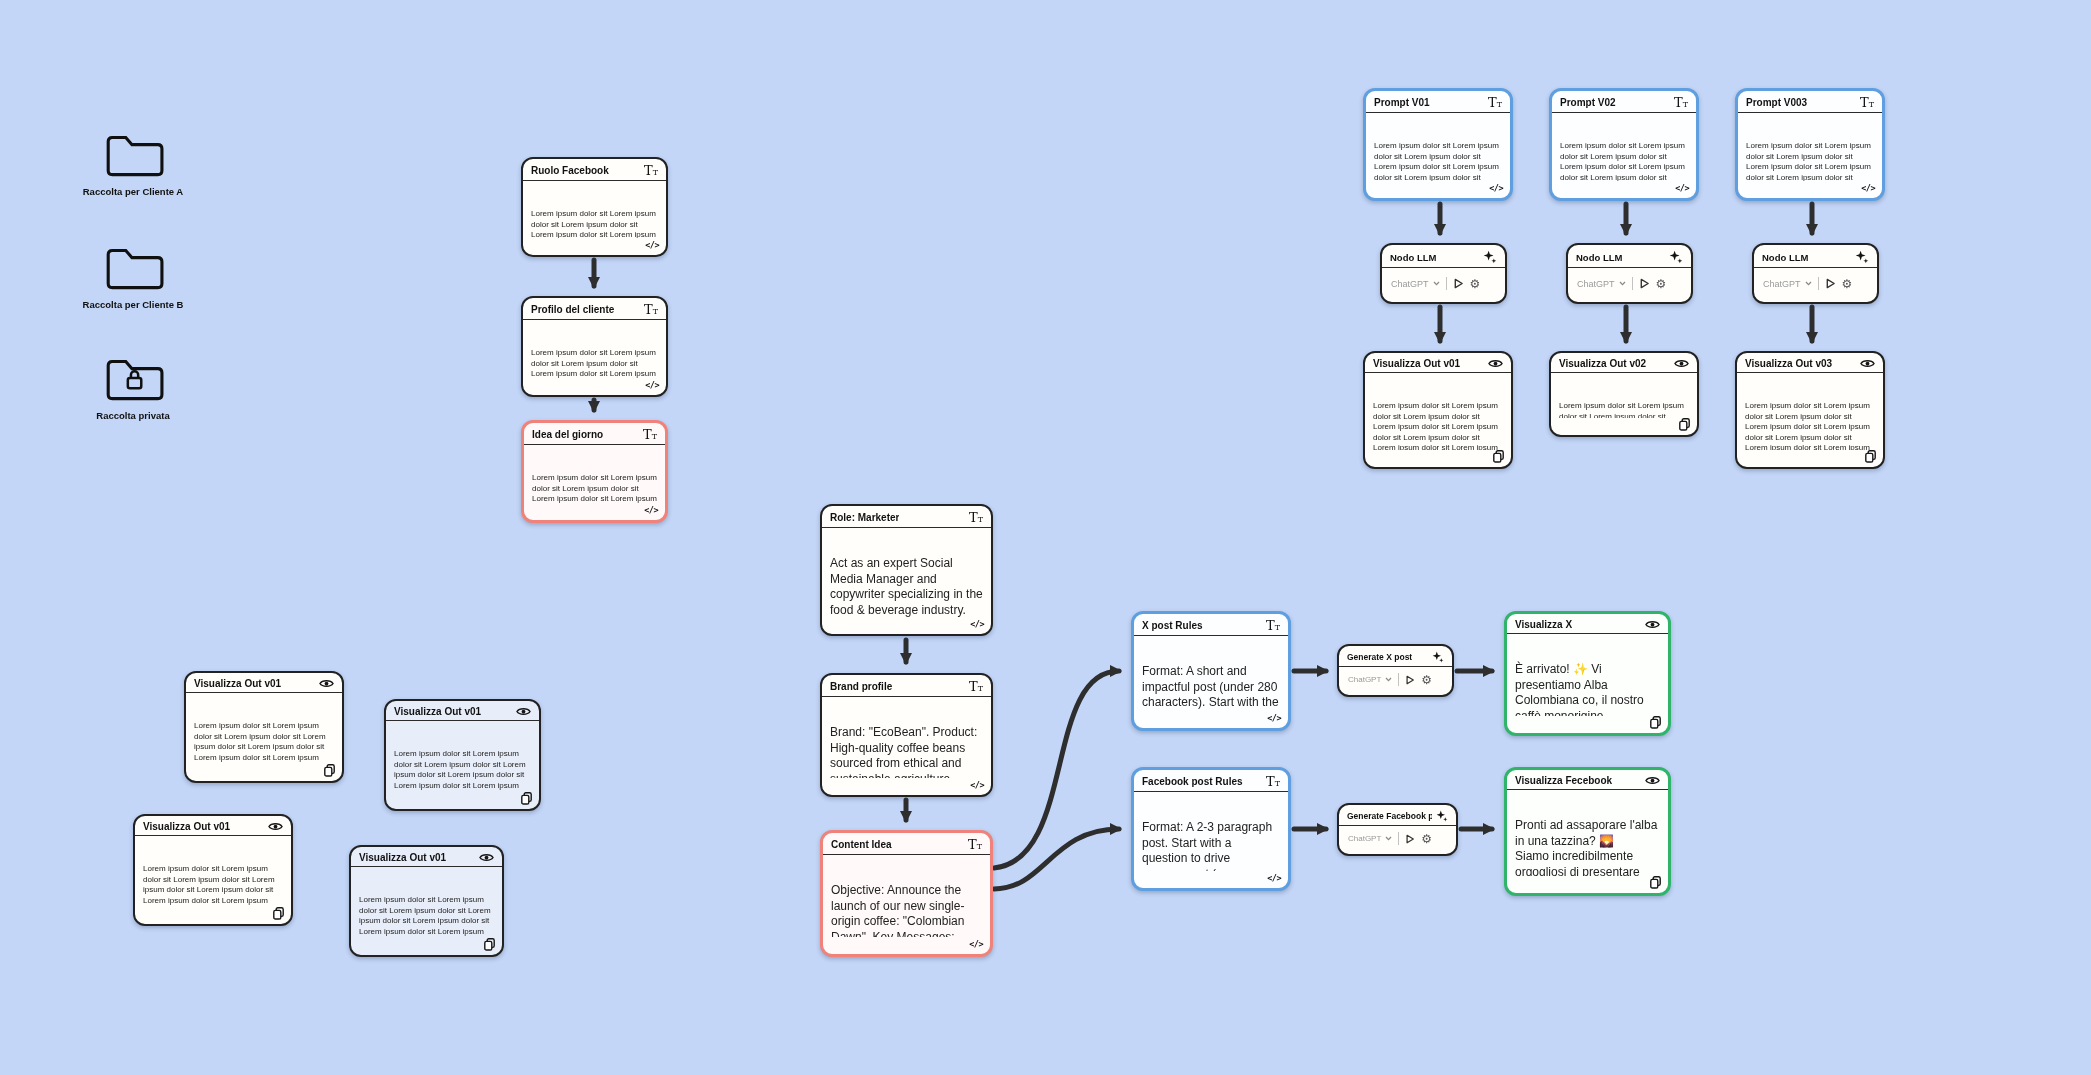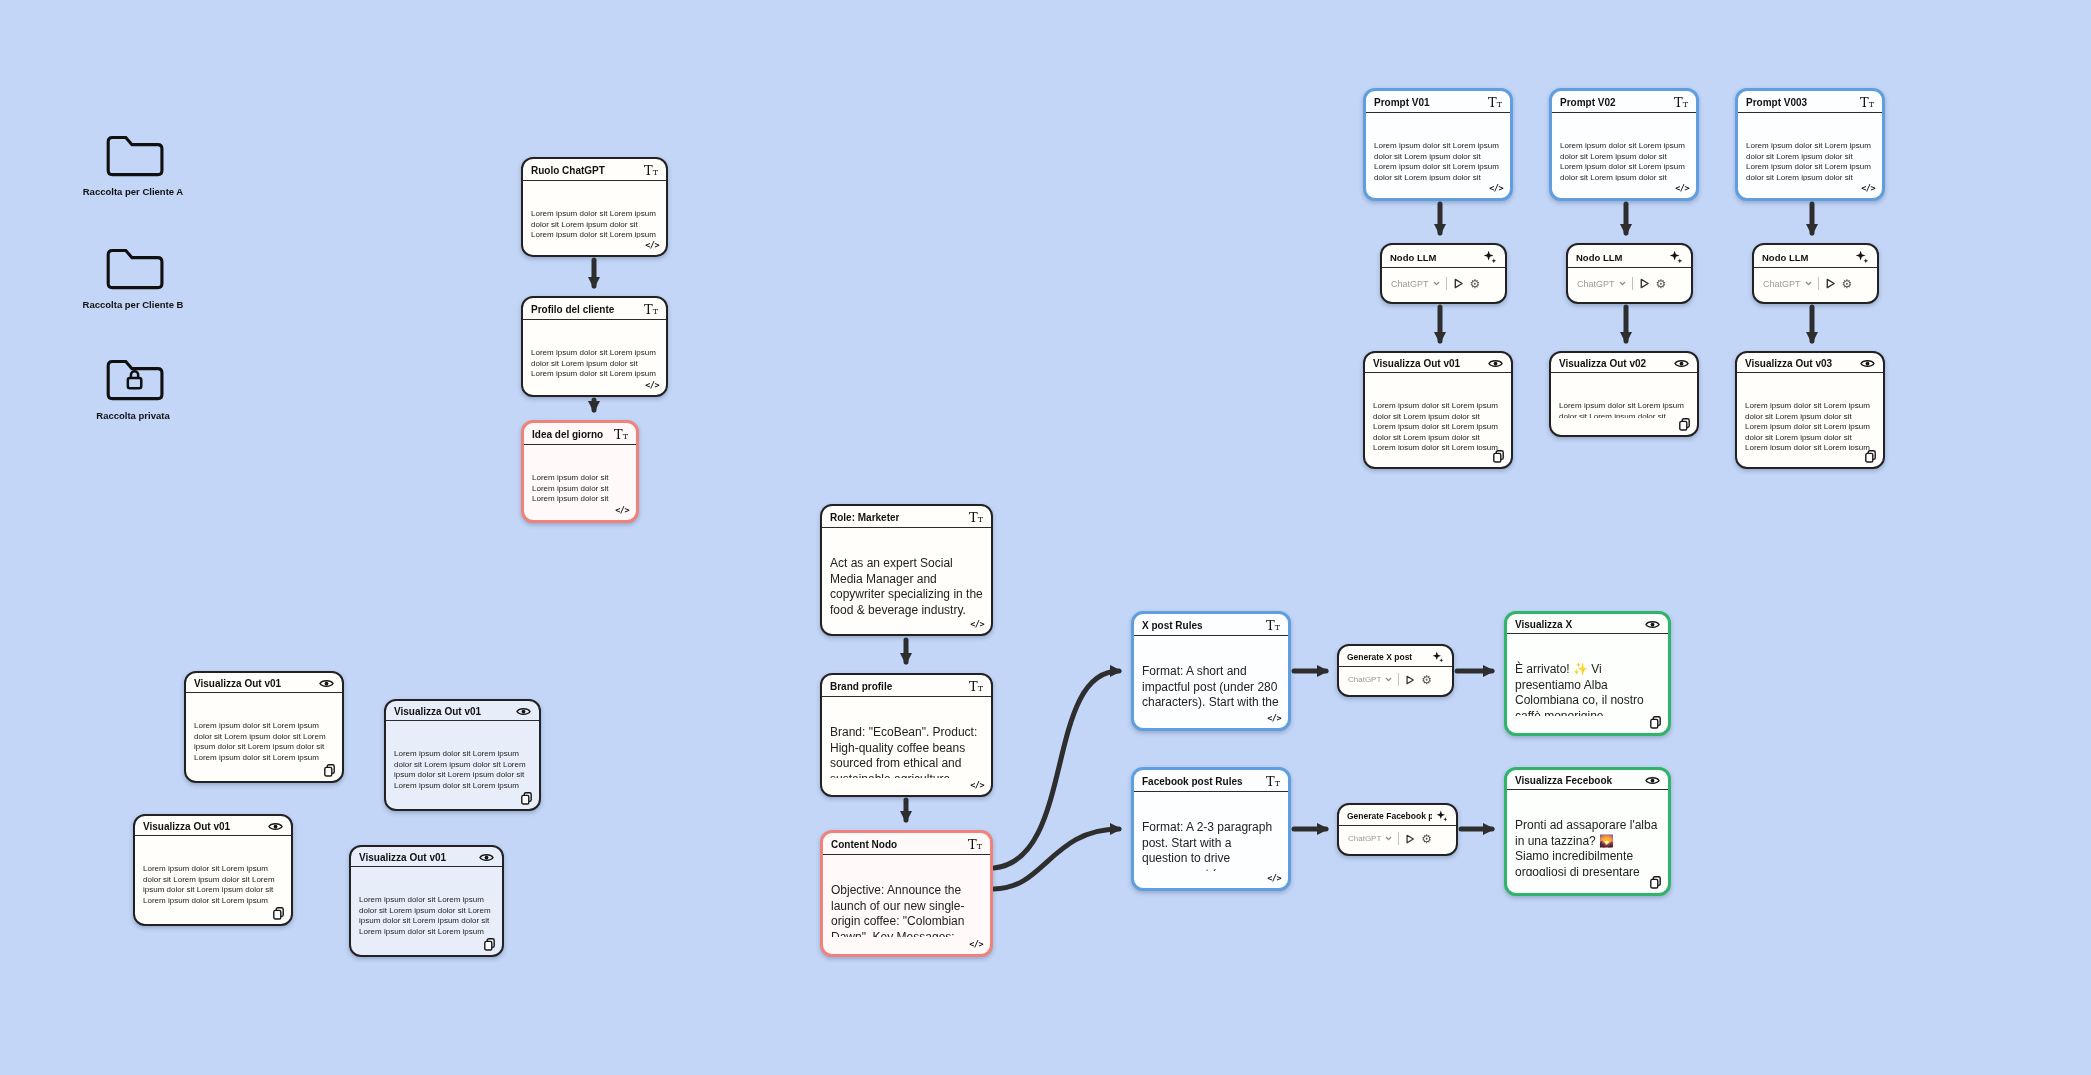--- a/index.html
+++ b/index.html
@@ -93,41 +93,41 @@
     <svg class="icn" width="62" height="48" viewBox="0 0 60 46">
       <path d="M6 10 q0-4 4-4 h13 l6 7 h25 q4 0 4 4 v21 q0 4 -4 4 H10 q-4 0 -4 -4 Z" fill="none" stroke="#101010" stroke-width="3"></path>
       <rect x="25" y="22" width="13" height="10" rx="2" fill="none" stroke="#101010" stroke-width="2.4"></rect>
       <path d="M28 22 v-3 a3.5 3.5 0 0 1 7 0 v3" fill="none" stroke="#101010" stroke-width="2.4"></path>
     </svg>
     <div class="folder-label">Raccolta privata</div>
   </div>
 
   <div class="node" style="left:521px;top:157px;width:147px;height:100px;">
     <div class="nh">
-      <span class="nt">Ruolo ChatGPT</span>
+      <span class="nt">Ruolo Facebook</span>
       <span class="tt-icon">TT</span>
     </div>
     <div class="nb">Lorem ipsum dolor sit Lorem ipsum dolor sit Lorem ipsum dolor sit Lorem ipsum dolor sit Lorem ipsum dolor sit Lorem ipsum dolor sit Lorem ipsum dolor sit Lorem ipsum dolor sit Lorem ipsum dolor sit</div>
     <div class="nf">
         <span class="code-icon">&lt;/&gt;</span>
       </div>
   </div>
 
   <div class="node" style="left:521px;top:296px;width:147px;height:101px;">
     <div class="nh">
       <span class="nt">Profilo del cliente</span>
       <span class="tt-icon">TT</span>
     </div>
     <div class="nb">Lorem ipsum dolor sit Lorem ipsum dolor sit Lorem ipsum dolor sit Lorem ipsum dolor sit Lorem ipsum dolor sit Lorem ipsum dolor sit Lorem ipsum dolor sit Lorem ipsum dolor sit Lorem ipsum dolor sit</div>
     <div class="nf">
         <span class="code-icon">&lt;/&gt;</span>
       </div>
   </div>
 
-  <div class="node red" style="left:521px;top:420px;width:118px;height:103px;">
+  <div class="node red" style="left:521px;top:420px;width:147px;height:103px;">
     <div class="nh">
       <span class="nt">Idea del giorno</span>
       <span class="tt-icon">TT</span>
     </div>
     <div class="nb">Lorem ipsum dolor sit Lorem ipsum dolor sit Lorem ipsum dolor sit Lorem ipsum dolor sit Lorem ipsum dolor sit Lorem ipsum dolor sit Lorem ipsum dolor sit Lorem ipsum dolor sit Lorem ipsum dolor sit</div>
     <div class="nf">
         <span class="code-icon">&lt;/&gt;</span>
       </div>
   </div>
 
@@ -369,21 +369,21 @@
       <span class="tt-icon">TT</span>
     </div>
     <div class="nb md">Brand: "EcoBean". Product: High-quality coffee beans sourced from ethical and sustainable agriculture. Target Audience: Millennials and Gen Z who are environmentally conscious, love quality coffee, and value</div>
     <div class="nf">
         <span class="code-icon">&lt;/&gt;</span>
       </div>
   </div>
 
   <div class="node red" style="left:820px;top:830px;width:173px;height:127px;">
     <div class="nh">
-      <span class="nt">Content Nodo</span>
+      <span class="nt">Content Idea</span>
       <span class="tt-icon">TT</span>
     </div>
     <div class="nb md">Objective: Announce the launch of our new single-origin coffee: "Colombian Dawn". Key Messages: Notes of citrus and caramel, grown by a women-led cooperative in Colombia, perfect for starting the day with positive energy.</div>
     <div class="nf">
         <span class="code-icon">&lt;/&gt;</span>
       </div>
   </div>
 
   <div class="node blue" style="left:1131px;top:611px;width:160px;height:120px;">
     <div class="nh">

